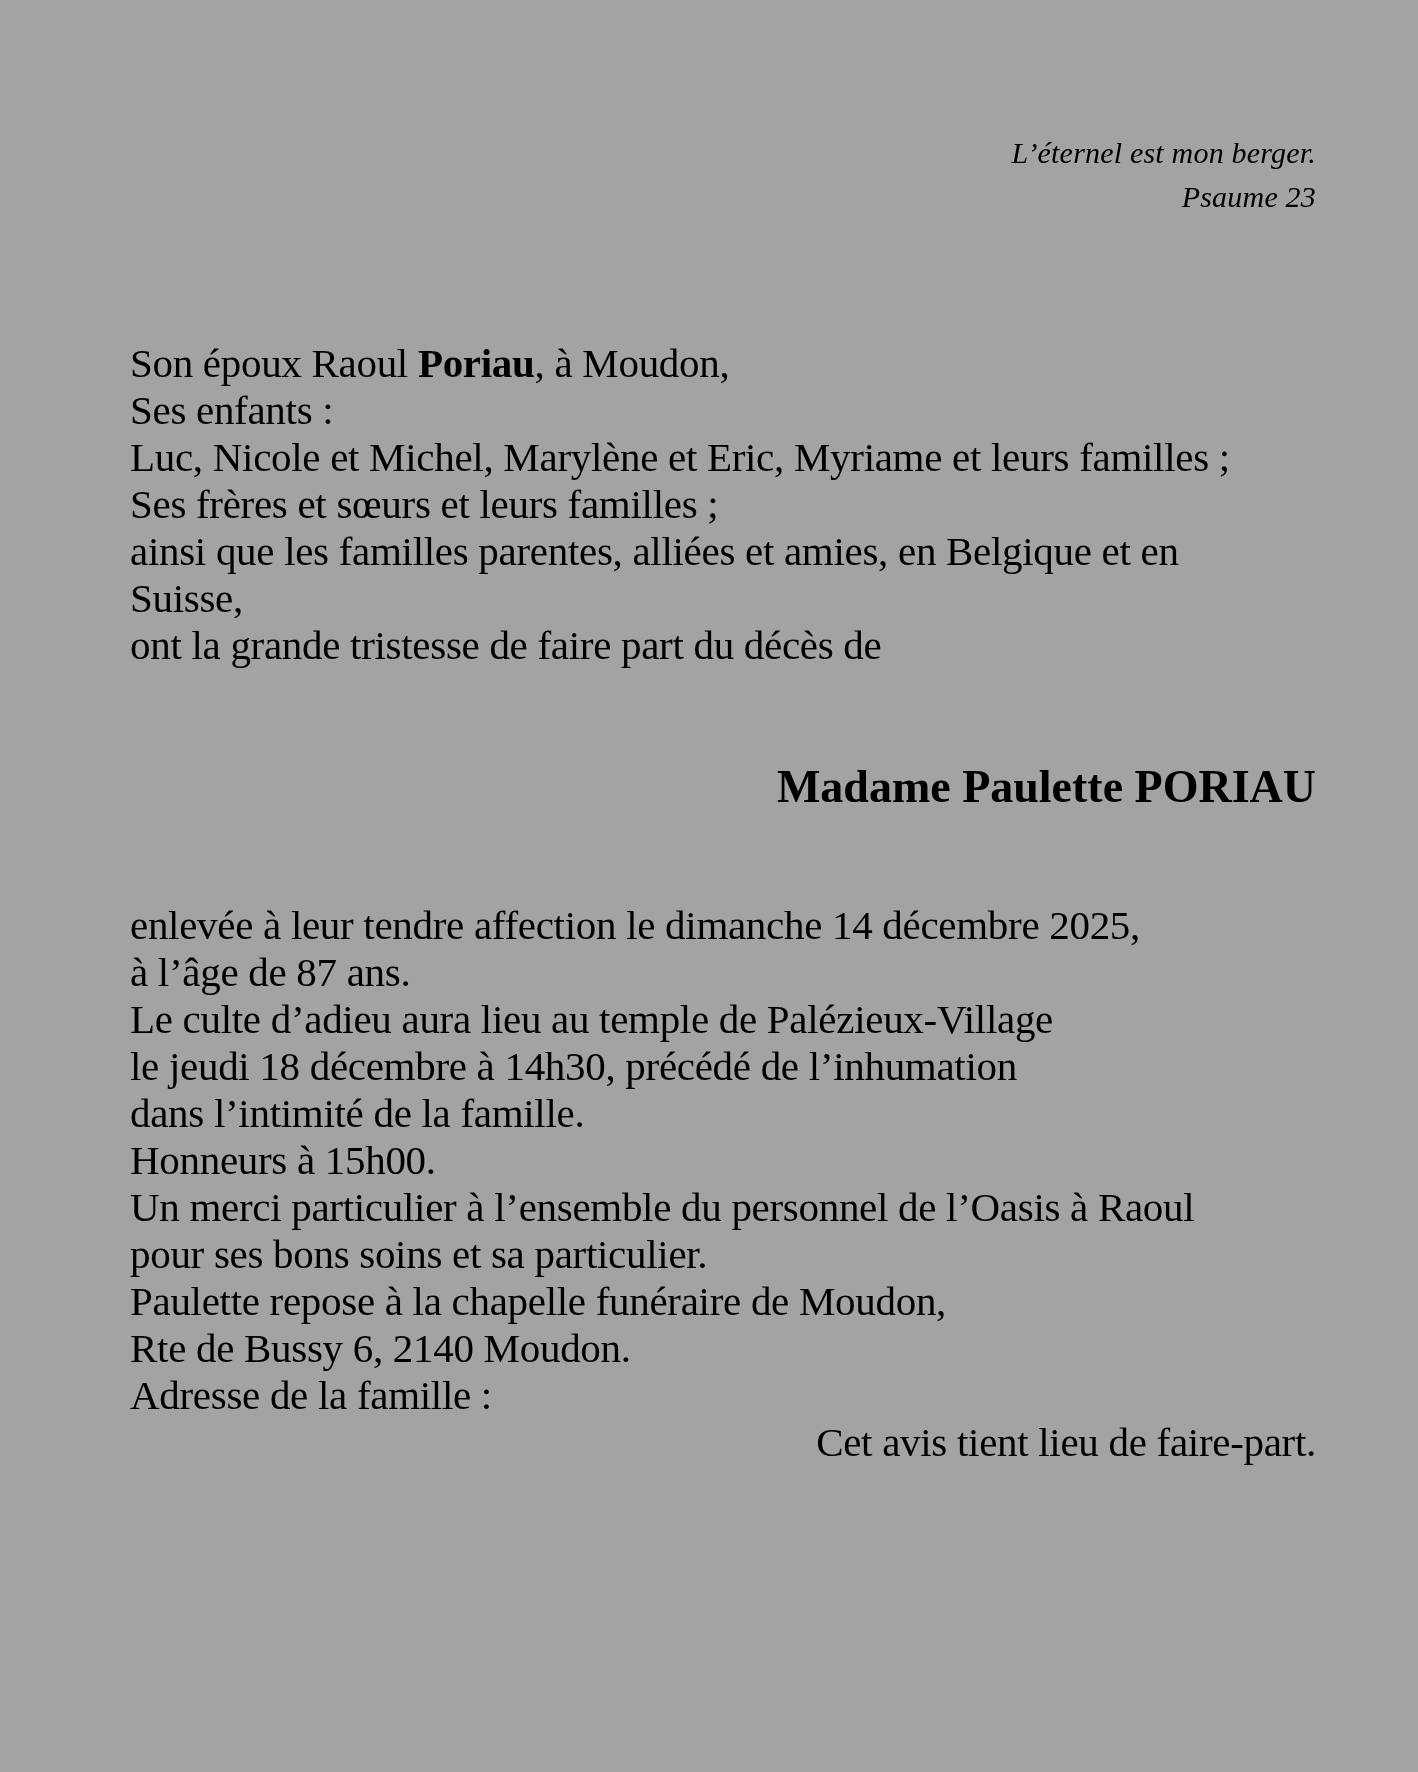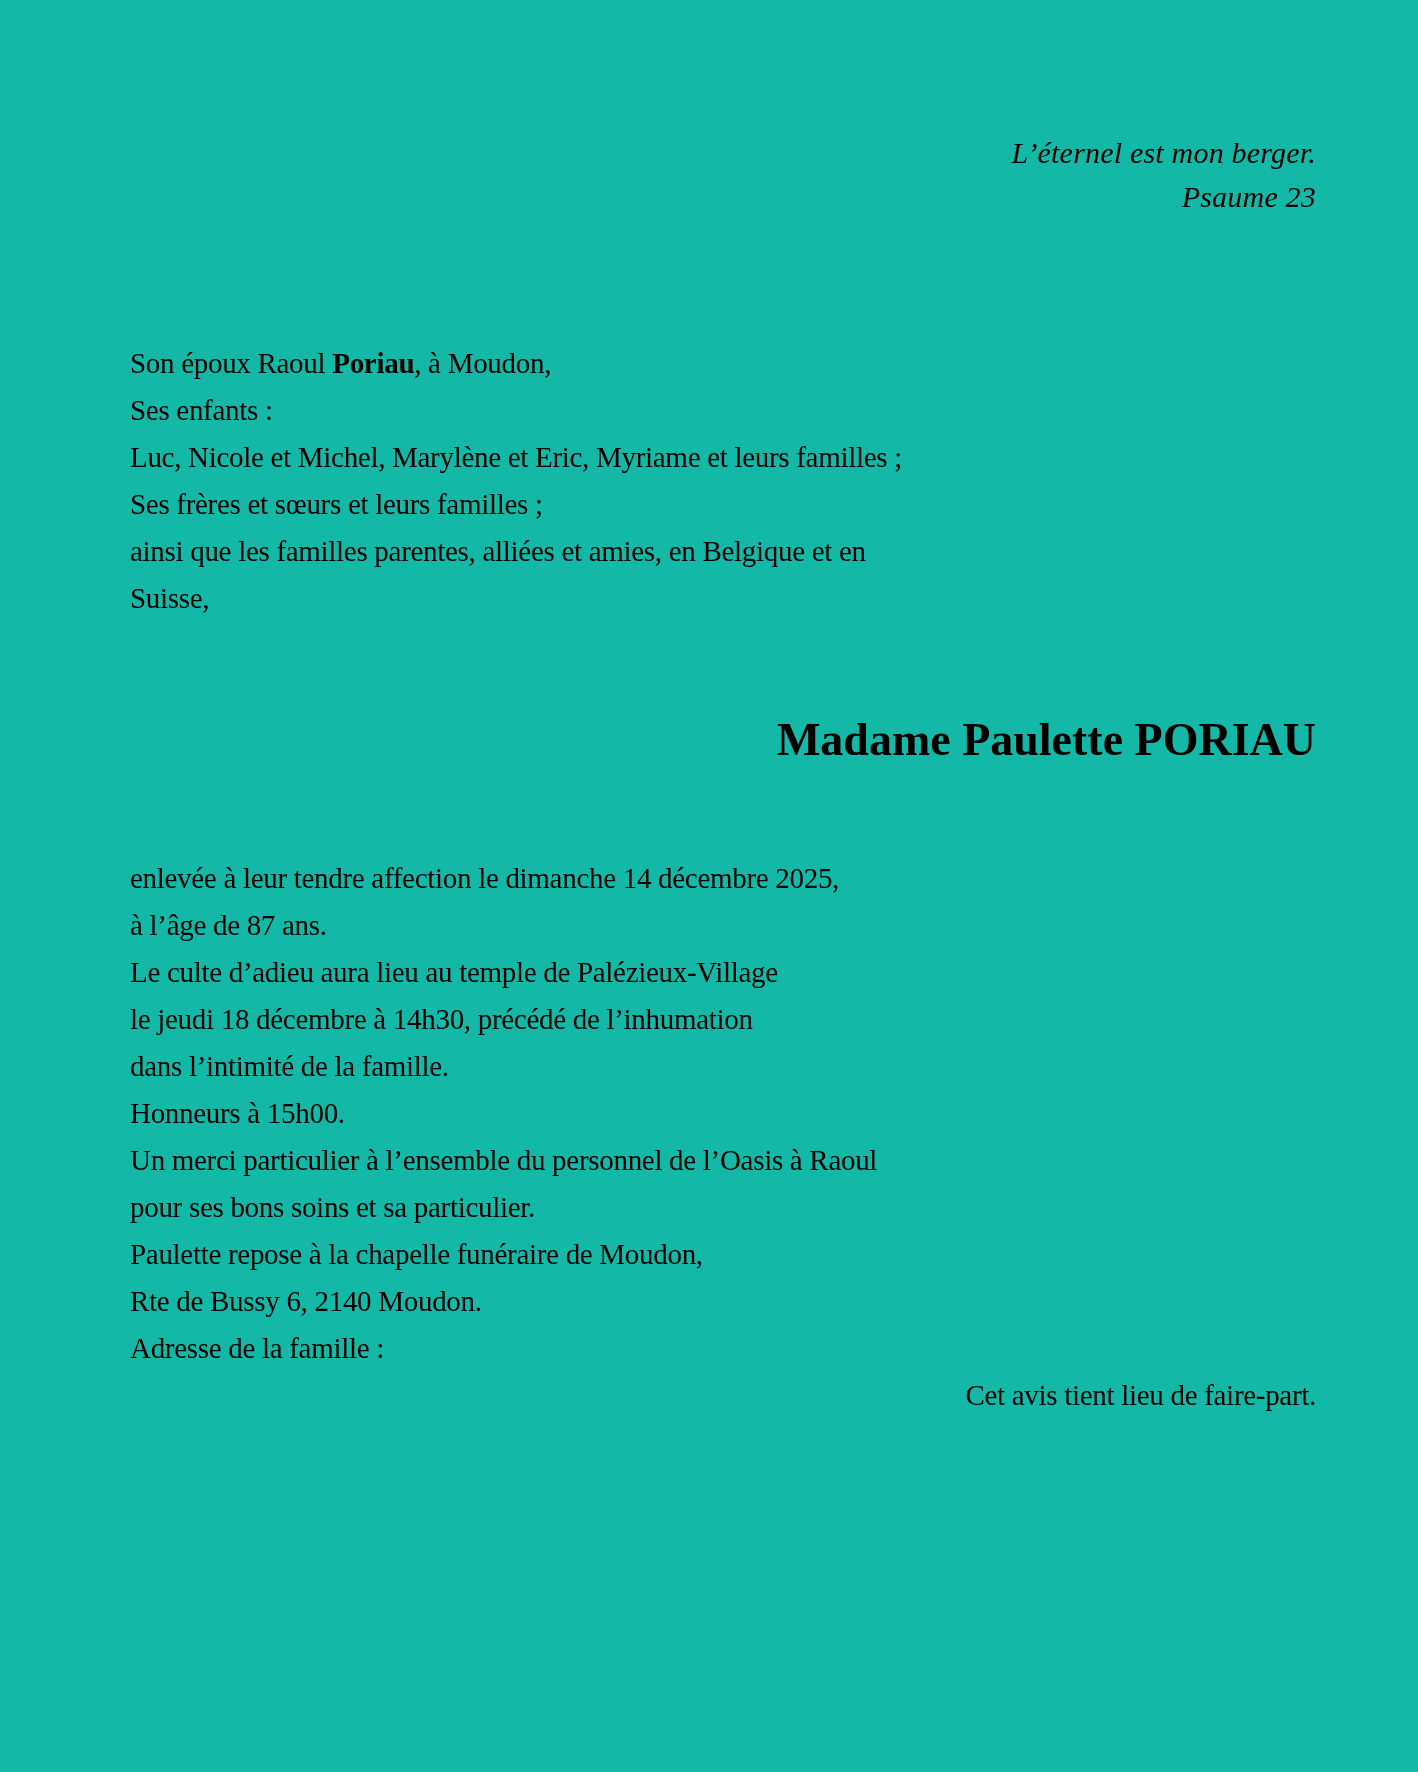--- a/index.html
+++ b/index.html
@@ -6,37 +6,37 @@
   html, body {
     margin: 0;
     padding: 0;
     background: #ffffff;
   }
   .page {
     position: relative;
     width: 1418px;
     height: 1772px;
     margin: 0 auto;
-    background: #14b8a6;
+    background: #a3a3a3;
     color: #000000;
     font-family: "Liberation Serif", "DejaVu Serif", serif;
     box-sizing: border-box;
     padding: 0 102px 0 130px;
     overflow: hidden;
   }
   .epigraph {
     padding-top: 131px;
     text-align: right;
     font-style: italic;
     font-size: 30px;
     line-height: 44px;
     letter-spacing: 0.2px;
   }
   .block {
-    font-size: 29px;
+    font-size: 41px;
     line-height: 47px;
     letter-spacing: -0.3px;
   }
   .family-block {
     margin-top: 121px;
   }
   .deceased-title {
     margin: 88px 0 0 0;
     text-align: right;
     font-size: 46px;
@@ -71,20 +71,21 @@
     <div class="line">Psaume 23</div>
   </div>
 
   <div class="block family-block">
     <div class="line"><span>Son époux Raoul </span><span class="b">Poriau</span><span>, à Moudon,</span></div>
     <div class="line">Ses enfants :</div>
     <div class="line">Luc, Nicole et Michel, Marylène et Eric, Myriame et leurs familles ;</div>
     <div class="line">Ses frères et sœurs et leurs familles ;</div>
     <div class="line">ainsi que les familles parentes, alliées et amies, en Belgique et en</div>
     <div class="line">Suisse,</div>
+    <div class="line">ont la grande tristesse de faire part du décès de</div>
   </div>
 
   <h1 class="deceased-title">Madame Paulette PORIAU</h1>
 
   <div class="block details-block">
     <div class="line">enlevée à leur tendre affection le dimanche 14 décembre 2025,</div>
     <div class="line">à l’âge de 87 ans.</div>
     <div class="line">Le culte d’adieu aura lieu au temple de Palézieux-Village</div>
     <div class="line">le jeudi 18 décembre à 14h30, précédé de l’inhumation</div>
     <div class="line">dans l’intimité de la famille.</div>

